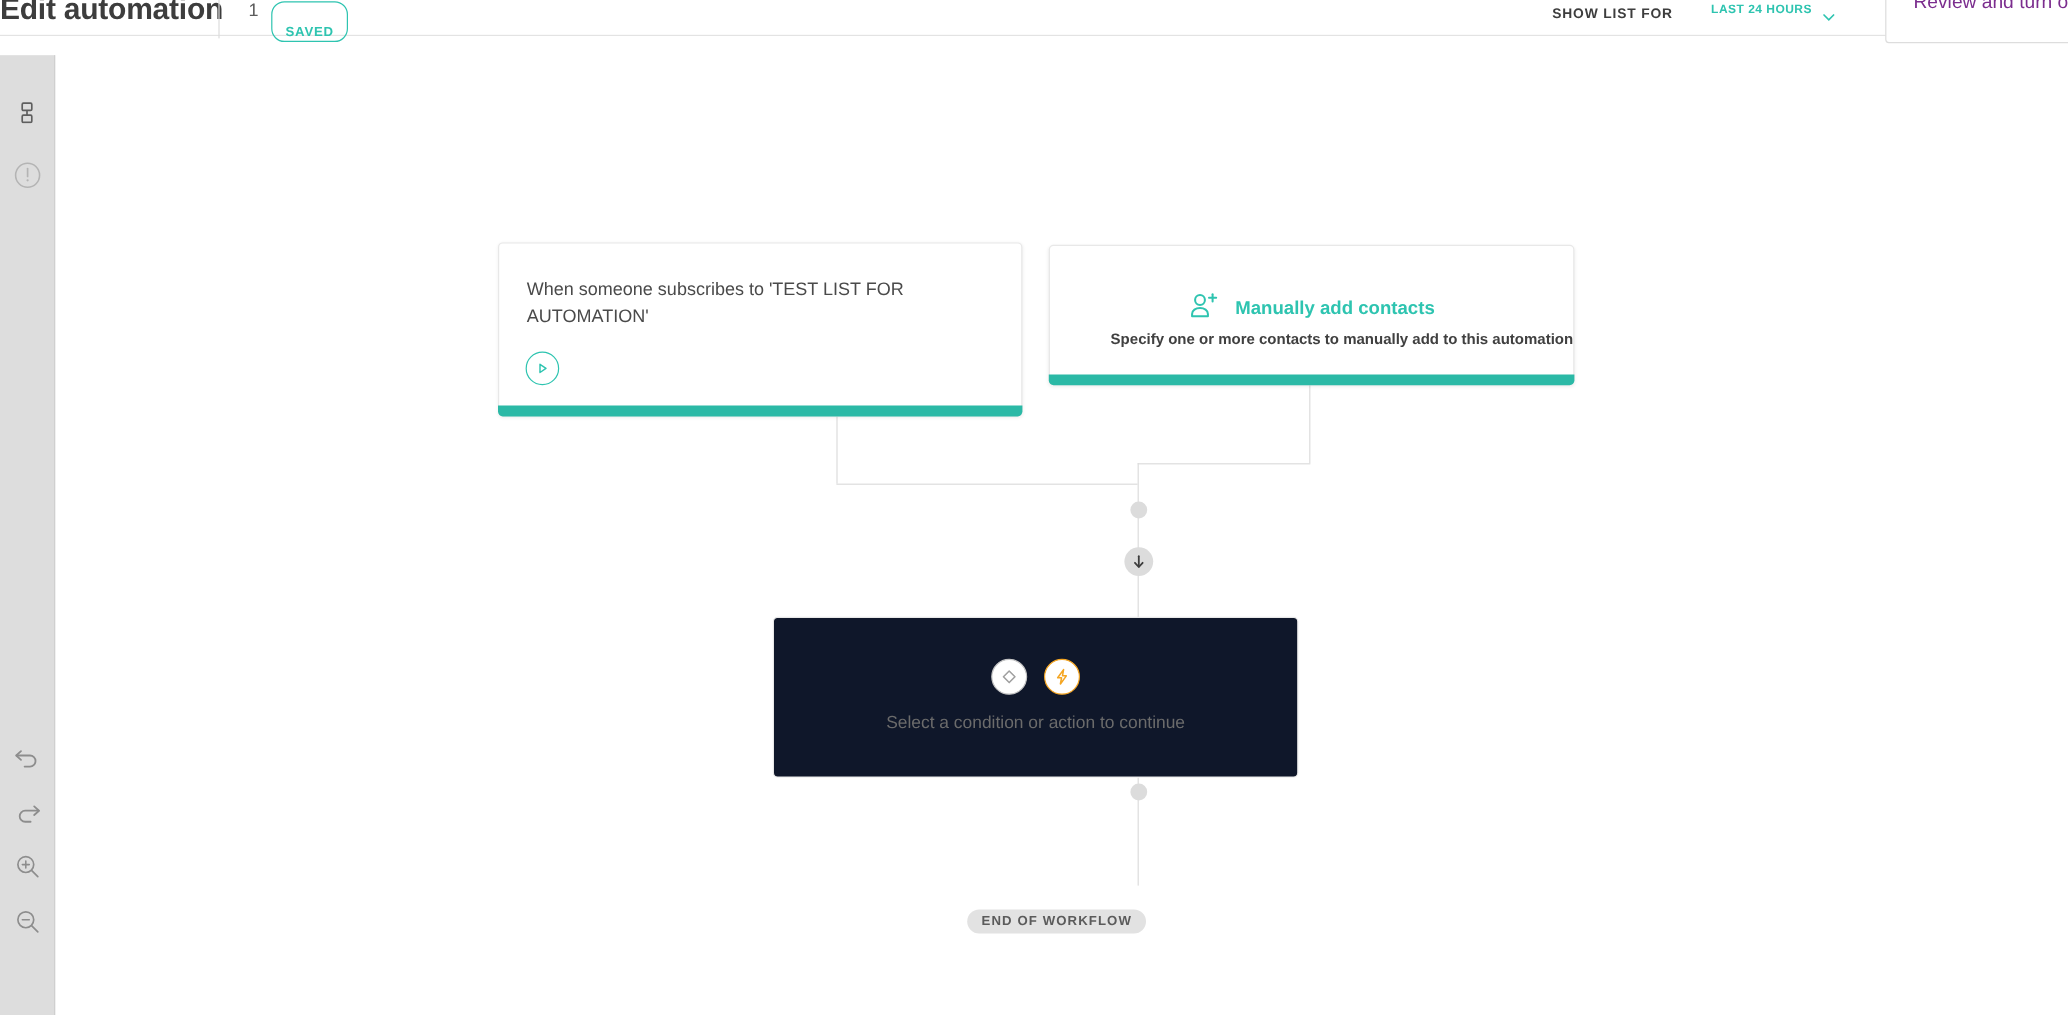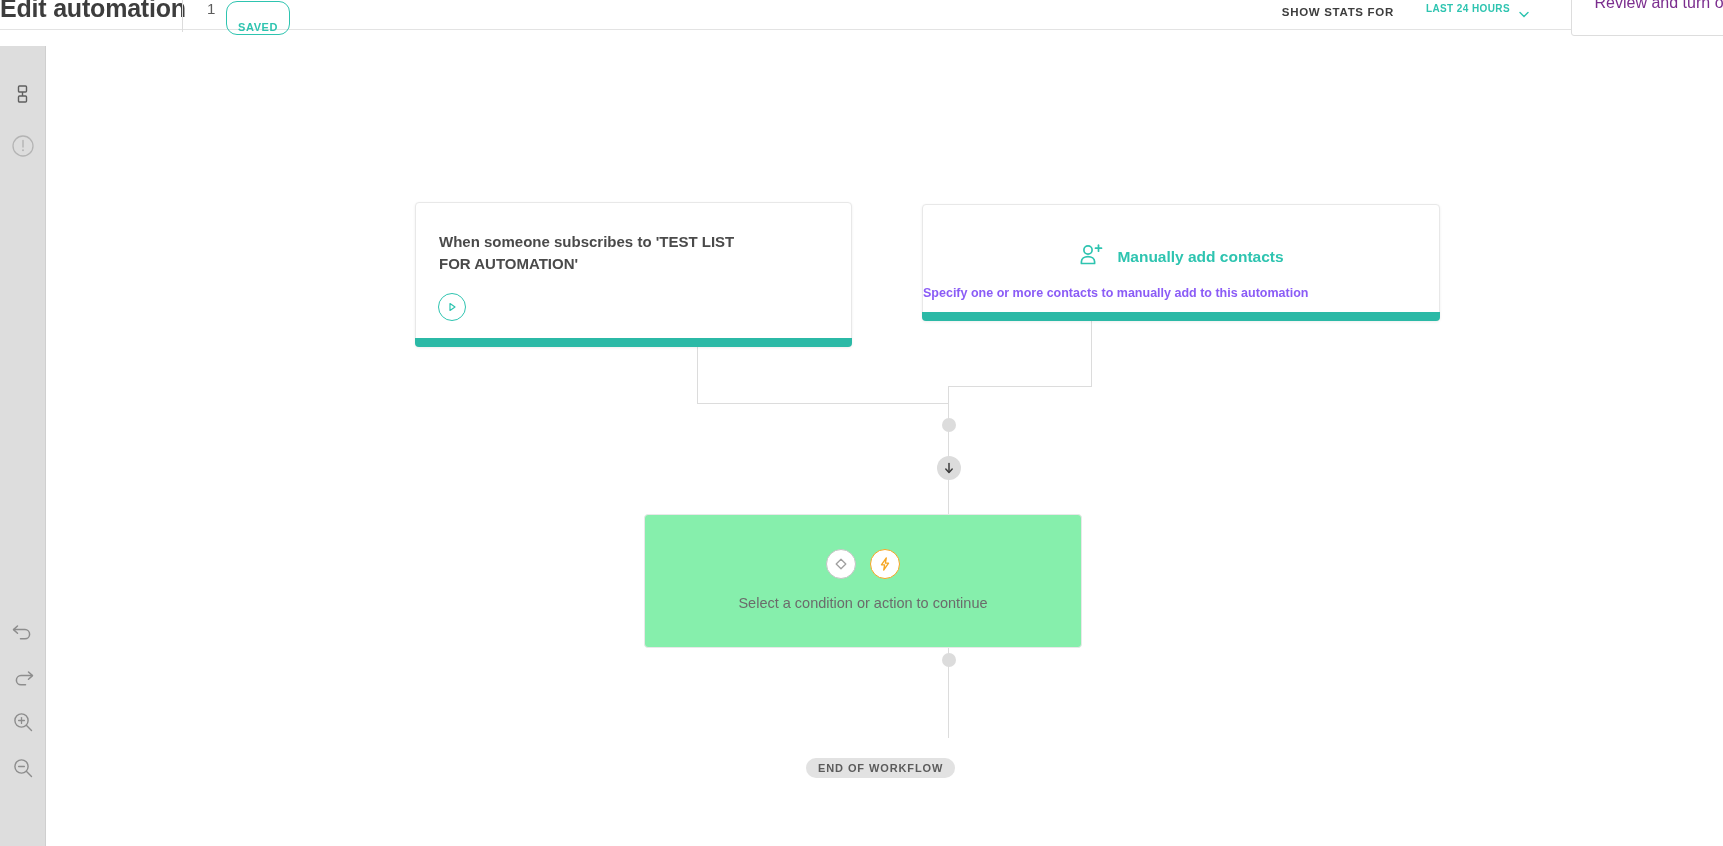--- a/index.html
+++ b/index.html
@@ -177,71 +177,70 @@
     top: 156px;
     width: 437px;
     height: 145px;
   }
   .trigger-title {
     position: absolute;
     left: 23px;
     top: 28px;
     width: 330px;
     font-size: 15px;
-    font-weight: bold;
+    font-weight: normal;
     color: #4a4a4a;
     line-height: 22px;
   }
   .play-circle {
     position: absolute;
     left: 22px;
     top: 90px;
     width: 28px;
     height: 28px;
     border: 1.5px solid #2ec4b0;
     border-radius: 50%;
     display: flex;
     align-items: center;
     justify-content: center;
     cursor: pointer;
   }
 
   .manual-card {
     left: 828px;
     top: 158px;
-    width: 518px;
+    width: 438px;
     height: 117px;
-    margin-left: 48px;
   }
   .manual-head {
     position: absolute;
     top: 38px;
     left: 0;
     width: 100%;
     display: flex;
     align-items: center;
     justify-content: center;
     gap: 13px;
   }
   .manual-icon { display: block; color: #2ec4b0; }
   .manual-title {
     font-size: 15.5px;
     font-weight: bold;
     color: #2ec4b0;
     white-space: nowrap;
   }
   .manual-sub {
     position: absolute;
-    top: 81px;
+    top: 71px;
     left: 0;
     width: 100%;
-    text-align: left;
+    text-align: right;
     font-size: 12.5px;
     font-weight: bold;
-    color: #8b5cf6;
+    color: #404040;
     white-space: nowrap;
   }
 
   
   .dot {
     position: absolute;
     width: 14px;
     height: 14px;
     border-radius: 50%;
     background: #dcdcdc;
@@ -260,21 +259,21 @@
     z-index: 15;
     cursor: pointer;
   }
 
   .select-card {
     position: absolute;
     left: 598px;
     top: 468px;
     width: 438px;
     height: 134px;
-    background: #86efac;
+    background: #0f172a;
     border: 1px solid #e8e8e8;
     border-radius: 4px;
     z-index: 10;
   }
   .select-icons {
     position: absolute;
     top: 34px;
     left: 0;
     width: 100%;
     display: flex;
@@ -323,21 +322,21 @@
 </style>
 </head>
 <body>
 
 <div class="header">
   <div class="header-title">Edit automation</div>
   <div class="header-divider"></div>
   <div class="header-version">1</div>
   <div class="saved-badge">SAVED</div>
 
-  <div class="stats-label">SHOW STATS FOR</div>
+  <div class="stats-label">SHOW LIST FOR</div>
   <div class="stats-value">LAST 24 HOURS</div>
   <div class="stats-caret">
     <svg width="14" height="14" viewBox="0 0 14 14">
       <path d="M3 5.5 L7 9.5 L11 5.5" fill="none" stroke="#2ec4b0" stroke-width="1.4" stroke-linecap="round"></path>
     </svg>
   </div>
 
   <div class="review-btn">Review and turn on</div>
 </div>
 

